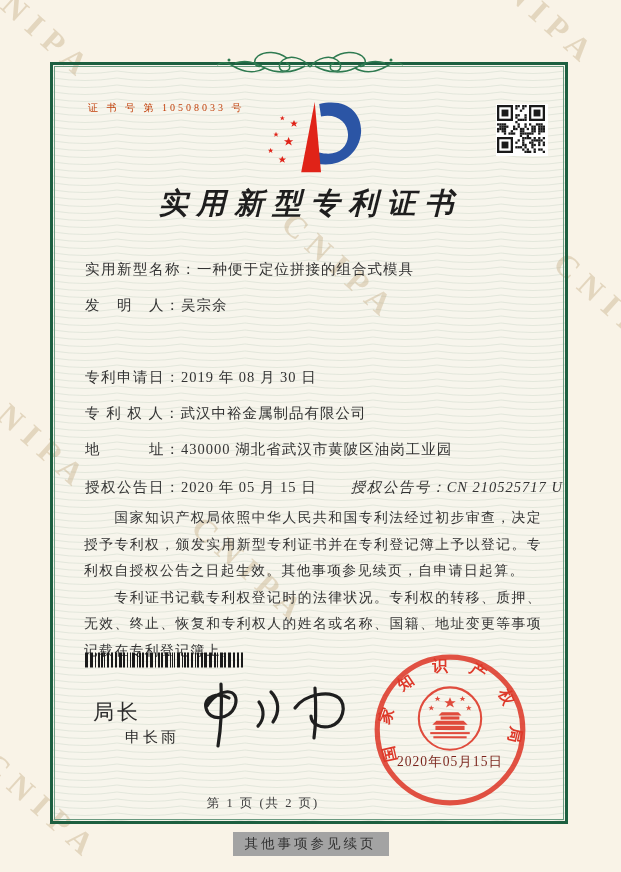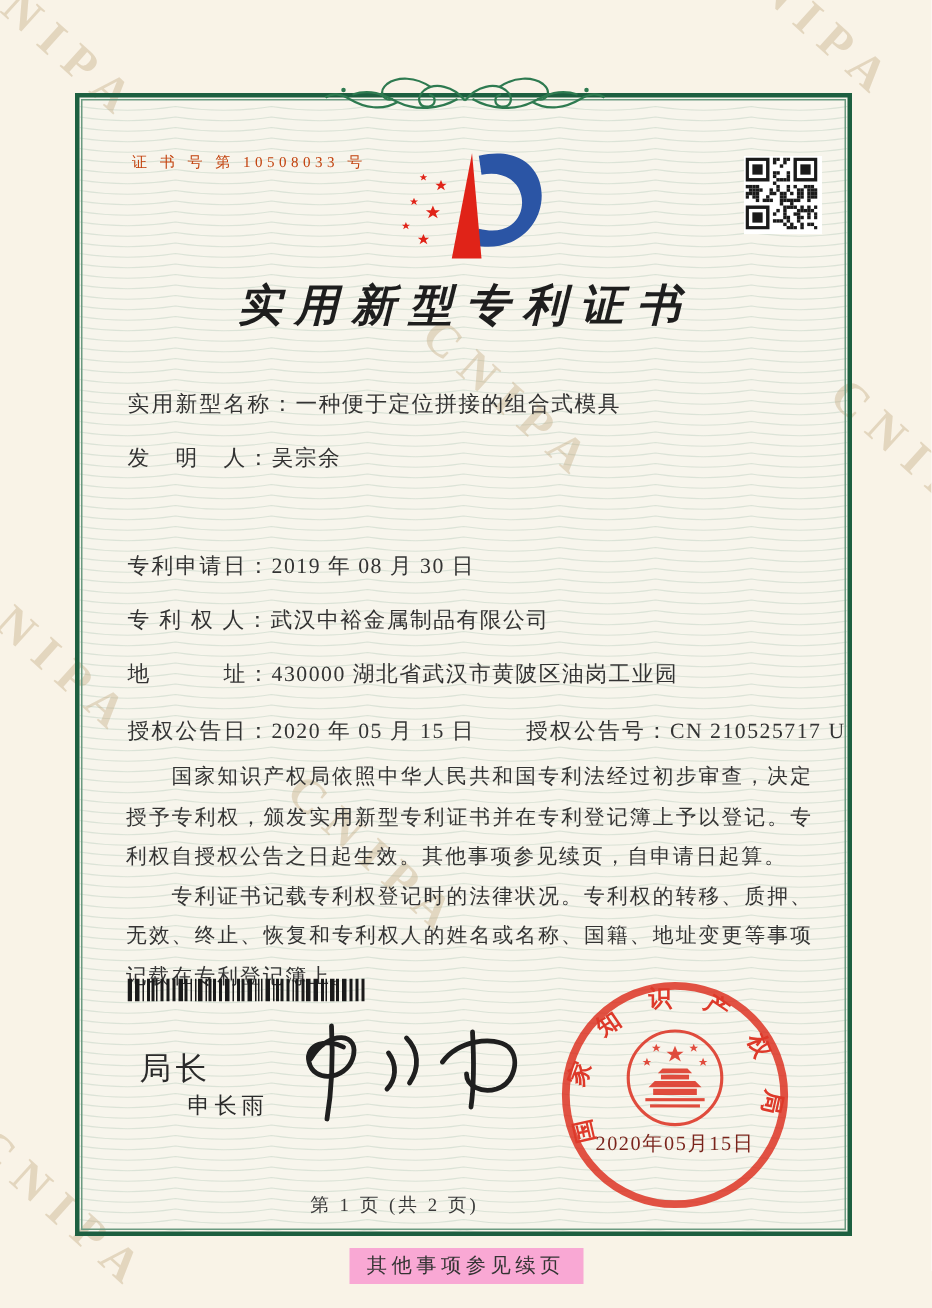--- a/index.html
+++ b/index.html
@@ -24,38 +24,38 @@
   
   .cert-no{position:absolute; left:88px; top:101px; font-size:10px; letter-spacing:3px; color:#c2410c;}
   .logo{position:absolute; left:258px; top:97px; width:108px; height:84px;}
   .qr{position:absolute; left:496px; top:104px; width:50px; height:50px; background:#fff; padding:1px;}
   .title{position:absolute; left:0; top:184px; width:621px; text-align:center;
     font-size:29px; font-weight:bold; letter-spacing:9px; color:#1e1e1e;font-style:italic;}
   
   .row{position:absolute; left:85px; font-size:14.5px; letter-spacing:1px; white-space:nowrap; color:#333;}
   .row .lbl{letter-spacing:1.5px;}
   .row2{display:flex;}
-  .row2 .pair2{margin-left:34px;}
+  .row2 .pair2{margin-left:34px;font-style:italic;}
   
   .body-text{position:absolute; left:84px; top:505px; width:458px;
     font-size:13.8px; line-height:26.5px; letter-spacing:1.4px;
     text-align:justify; color:#333;}
   .body-text p{margin:0; text-indent:2.2em;}
   
   .barcode{position:absolute; left:85px; top:652px; width:160px; height:16px;}
   
   .signer-title{position:absolute; left:93px; top:698px; font-size:21px; letter-spacing:3px;}
   .signer-name{position:absolute; left:93px; top:728px; font-size:15px; letter-spacing:3px;margin-left:32px;}
   .signature{position:absolute; left:183px; top:676px; width:165px; height:78px;}
   
   .seal{position:absolute; left:372px; top:652px; width:156px; height:156px; opacity:0.92;}
   
   .page-info{position:absolute; left:0; top:795px; width:526px; text-align:center; font-size:12.5px; letter-spacing:2px; color:#3a3a3a;}
   .continuation{position:absolute; left:0; top:832px; width:621px; text-align:center;}
-  .continuation span{display:inline-block; background:#f9a8d4; padding:3px 12px; font-size:13.5px; letter-spacing:3px; color:#333;}
+  .continuation span{display:inline-block; background:#a3a3a3; padding:3px 12px; font-size:13.5px; letter-spacing:3px; color:#333;}
 </style>
 </head>
 <body>
 
 <div class="page">
 
   <div class="frame-bg">
     <svg width="512" height="756" viewBox="0 0 512 756">
       <path id="guill" d="M0 6 q32 5 64 0 q32 5 64 0 q32 5 64 0 q32 5 64 0 q32 5 64 0 q32 5 64 0 q32 5 64 0 q32 5 64 0M0 13 q32 5 64 0 q32 5 64 0 q32 5 64 0 q32 5 64 0 q32 5 64 0 q32 5 64 0 q32 5 64 0 q32 5 64 0M0 20 q32 5 64 0 q32 5 64 0 q32 5 64 0 q32 5 64 0 q32 5 64 0 q32 5 64 0 q32 5 64 0 q32 5 64 0M0 27 q32 5 64 0 q32 5 64 0 q32 5 64 0 q32 5 64 0 q32 5 64 0 q32 5 64 0 q32 5 64 0 q32 5 64 0M0 34 q32 5 64 0 q32 5 64 0 q32 5 64 0 q32 5 64 0 q32 5 64 0 q32 5 64 0 q32 5 64 0 q32 5 64 0M0 41 q32 5 64 0 q32 5 64 0 q32 5 64 0 q32 5 64 0 q32 5 64 0 q32 5 64 0 q32 5 64 0 q32 5 64 0M0 48 q32 5 64 0 q32 5 64 0 q32 5 64 0 q32 5 64 0 q32 5 64 0 q32 5 64 0 q32 5 64 0 q32 5 64 0M0 55 q32 5 64 0 q32 5 64 0 q32 5 64 0 q32 5 64 0 q32 5 64 0 q32 5 64 0 q32 5 64 0 q32 5 64 0M0 62 q32 5 64 0 q32 5 64 0 q32 5 64 0 q32 5 64 0 q32 5 64 0 q32 5 64 0 q32 5 64 0 q32 5 64 0M0 69 q32 5 64 0 q32 5 64 0 q32 5 64 0 q32 5 64 0 q32 5 64 0 q32 5 64 0 q32 5 64 0 q32 5 64 0M0 76 q32 5 64 0 q32 5 64 0 q32 5 64 0 q32 5 64 0 q32 5 64 0 q32 5 64 0 q32 5 64 0 q32 5 64 0M0 83 q32 5 64 0 q32 5 64 0 q32 5 64 0 q32 5 64 0 q32 5 64 0 q32 5 64 0 q32 5 64 0 q32 5 64 0M0 90 q32 5 64 0 q32 5 64 0 q32 5 64 0 q32 5 64 0 q32 5 64 0 q32 5 64 0 q32 5 64 0 q32 5 64 0M0 97 q32 5 64 0 q32 5 64 0 q32 5 64 0 q32 5 64 0 q32 5 64 0 q32 5 64 0 q32 5 64 0 q32 5 64 0M0 104 q32 5 64 0 q32 5 64 0 q32 5 64 0 q32 5 64 0 q32 5 64 0 q32 5 64 0 q32 5 64 0 q32 5 64 0M0 111 q32 5 64 0 q32 5 64 0 q32 5 64 0 q32 5 64 0 q32 5 64 0 q32 5 64 0 q32 5 64 0 q32 5 64 0M0 118 q32 5 64 0 q32 5 64 0 q32 5 64 0 q32 5 64 0 q32 5 64 0 q32 5 64 0 q32 5 64 0 q32 5 64 0M0 125 q32 5 64 0 q32 5 64 0 q32 5 64 0 q32 5 64 0 q32 5 64 0 q32 5 64 0 q32 5 64 0 q32 5 64 0M0 132 q32 5 64 0 q32 5 64 0 q32 5 64 0 q32 5 64 0 q32 5 64 0 q32 5 64 0 q32 5 64 0 q32 5 64 0M0 139 q32 5 64 0 q32 5 64 0 q32 5 64 0 q32 5 64 0 q32 5 64 0 q32 5 64 0 q32 5 64 0 q32 5 64 0M0 146 q32 5 64 0 q32 5 64 0 q32 5 64 0 q32 5 64 0 q32 5 64 0 q32 5 64 0 q32 5 64 0 q32 5 64 0M0 153 q32 5 64 0 q32 5 64 0 q32 5 64 0 q32 5 64 0 q32 5 64 0 q32 5 64 0 q32 5 64 0 q32 5 64 0M0 160 q32 5 64 0 q32 5 64 0 q32 5 64 0 q32 5 64 0 q32 5 64 0 q32 5 64 0 q32 5 64 0 q32 5 64 0M0 167 q32 5 64 0 q32 5 64 0 q32 5 64 0 q32 5 64 0 q32 5 64 0 q32 5 64 0 q32 5 64 0 q32 5 64 0M0 174 q32 5 64 0 q32 5 64 0 q32 5 64 0 q32 5 64 0 q32 5 64 0 q32 5 64 0 q32 5 64 0 q32 5 64 0M0 181 q32 5 64 0 q32 5 64 0 q32 5 64 0 q32 5 64 0 q32 5 64 0 q32 5 64 0 q32 5 64 0 q32 5 64 0M0 188 q32 5 64 0 q32 5 64 0 q32 5 64 0 q32 5 64 0 q32 5 64 0 q32 5 64 0 q32 5 64 0 q32 5 64 0M0 195 q32 5 64 0 q32 5 64 0 q32 5 64 0 q32 5 64 0 q32 5 64 0 q32 5 64 0 q32 5 64 0 q32 5 64 0M0 202 q32 5 64 0 q32 5 64 0 q32 5 64 0 q32 5 64 0 q32 5 64 0 q32 5 64 0 q32 5 64 0 q32 5 64 0M0 209 q32 5 64 0 q32 5 64 0 q32 5 64 0 q32 5 64 0 q32 5 64 0 q32 5 64 0 q32 5 64 0 q32 5 64 0M0 216 q32 5 64 0 q32 5 64 0 q32 5 64 0 q32 5 64 0 q32 5 64 0 q32 5 64 0 q32 5 64 0 q32 5 64 0M0 223 q32 5 64 0 q32 5 64 0 q32 5 64 0 q32 5 64 0 q32 5 64 0 q32 5 64 0 q32 5 64 0 q32 5 64 0M0 230 q32 5 64 0 q32 5 64 0 q32 5 64 0 q32 5 64 0 q32 5 64 0 q32 5 64 0 q32 5 64 0 q32 5 64 0M0 237 q32 5 64 0 q32 5 64 0 q32 5 64 0 q32 5 64 0 q32 5 64 0 q32 5 64 0 q32 5 64 0 q32 5 64 0M0 244 q32 5 64 0 q32 5 64 0 q32 5 64 0 q32 5 64 0 q32 5 64 0 q32 5 64 0 q32 5 64 0 q32 5 64 0M0 251 q32 5 64 0 q32 5 64 0 q32 5 64 0 q32 5 64 0 q32 5 64 0 q32 5 64 0 q32 5 64 0 q32 5 64 0M0 258 q32 5 64 0 q32 5 64 0 q32 5 64 0 q32 5 64 0 q32 5 64 0 q32 5 64 0 q32 5 64 0 q32 5 64 0M0 265 q32 5 64 0 q32 5 64 0 q32 5 64 0 q32 5 64 0 q32 5 64 0 q32 5 64 0 q32 5 64 0 q32 5 64 0M0 272 q32 5 64 0 q32 5 64 0 q32 5 64 0 q32 5 64 0 q32 5 64 0 q32 5 64 0 q32 5 64 0 q32 5 64 0M0 279 q32 5 64 0 q32 5 64 0 q32 5 64 0 q32 5 64 0 q32 5 64 0 q32 5 64 0 q32 5 64 0 q32 5 64 0M0 286 q32 5 64 0 q32 5 64 0 q32 5 64 0 q32 5 64 0 q32 5 64 0 q32 5 64 0 q32 5 64 0 q32 5 64 0M0 293 q32 5 64 0 q32 5 64 0 q32 5 64 0 q32 5 64 0 q32 5 64 0 q32 5 64 0 q32 5 64 0 q32 5 64 0M0 300 q32 5 64 0 q32 5 64 0 q32 5 64 0 q32 5 64 0 q32 5 64 0 q32 5 64 0 q32 5 64 0 q32 5 64 0M0 307 q32 5 64 0 q32 5 64 0 q32 5 64 0 q32 5 64 0 q32 5 64 0 q32 5 64 0 q32 5 64 0 q32 5 64 0M0 314 q32 5 64 0 q32 5 64 0 q32 5 64 0 q32 5 64 0 q32 5 64 0 q32 5 64 0 q32 5 64 0 q32 5 64 0M0 321 q32 5 64 0 q32 5 64 0 q32 5 64 0 q32 5 64 0 q32 5 64 0 q32 5 64 0 q32 5 64 0 q32 5 64 0M0 328 q32 5 64 0 q32 5 64 0 q32 5 64 0 q32 5 64 0 q32 5 64 0 q32 5 64 0 q32 5 64 0 q32 5 64 0M0 335 q32 5 64 0 q32 5 64 0 q32 5 64 0 q32 5 64 0 q32 5 64 0 q32 5 64 0 q32 5 64 0 q32 5 64 0M0 342 q32 5 64 0 q32 5 64 0 q32 5 64 0 q32 5 64 0 q32 5 64 0 q32 5 64 0 q32 5 64 0 q32 5 64 0M0 349 q32 5 64 0 q32 5 64 0 q32 5 64 0 q32 5 64 0 q32 5 64 0 q32 5 64 0 q32 5 64 0 q32 5 64 0M0 356 q32 5 64 0 q32 5 64 0 q32 5 64 0 q32 5 64 0 q32 5 64 0 q32 5 64 0 q32 5 64 0 q32 5 64 0M0 363 q32 5 64 0 q32 5 64 0 q32 5 64 0 q32 5 64 0 q32 5 64 0 q32 5 64 0 q32 5 64 0 q32 5 64 0M0 370 q32 5 64 0 q32 5 64 0 q32 5 64 0 q32 5 64 0 q32 5 64 0 q32 5 64 0 q32 5 64 0 q32 5 64 0M0 377 q32 5 64 0 q32 5 64 0 q32 5 64 0 q32 5 64 0 q32 5 64 0 q32 5 64 0 q32 5 64 0 q32 5 64 0M0 384 q32 5 64 0 q32 5 64 0 q32 5 64 0 q32 5 64 0 q32 5 64 0 q32 5 64 0 q32 5 64 0 q32 5 64 0M0 391 q32 5 64 0 q32 5 64 0 q32 5 64 0 q32 5 64 0 q32 5 64 0 q32 5 64 0 q32 5 64 0 q32 5 64 0M0 398 q32 5 64 0 q32 5 64 0 q32 5 64 0 q32 5 64 0 q32 5 64 0 q32 5 64 0 q32 5 64 0 q32 5 64 0M0 405 q32 5 64 0 q32 5 64 0 q32 5 64 0 q32 5 64 0 q32 5 64 0 q32 5 64 0 q32 5 64 0 q32 5 64 0M0 412 q32 5 64 0 q32 5 64 0 q32 5 64 0 q32 5 64 0 q32 5 64 0 q32 5 64 0 q32 5 64 0 q32 5 64 0M0 419 q32 5 64 0 q32 5 64 0 q32 5 64 0 q32 5 64 0 q32 5 64 0 q32 5 64 0 q32 5 64 0 q32 5 64 0M0 426 q32 5 64 0 q32 5 64 0 q32 5 64 0 q32 5 64 0 q32 5 64 0 q32 5 64 0 q32 5 64 0 q32 5 64 0M0 433 q32 5 64 0 q32 5 64 0 q32 5 64 0 q32 5 64 0 q32 5 64 0 q32 5 64 0 q32 5 64 0 q32 5 64 0M0 440 q32 5 64 0 q32 5 64 0 q32 5 64 0 q32 5 64 0 q32 5 64 0 q32 5 64 0 q32 5 64 0 q32 5 64 0M0 447 q32 5 64 0 q32 5 64 0 q32 5 64 0 q32 5 64 0 q32 5 64 0 q32 5 64 0 q32 5 64 0 q32 5 64 0M0 454 q32 5 64 0 q32 5 64 0 q32 5 64 0 q32 5 64 0 q32 5 64 0 q32 5 64 0 q32 5 64 0 q32 5 64 0M0 461 q32 5 64 0 q32 5 64 0 q32 5 64 0 q32 5 64 0 q32 5 64 0 q32 5 64 0 q32 5 64 0 q32 5 64 0M0 468 q32 5 64 0 q32 5 64 0 q32 5 64 0 q32 5 64 0 q32 5 64 0 q32 5 64 0 q32 5 64 0 q32 5 64 0M0 475 q32 5 64 0 q32 5 64 0 q32 5 64 0 q32 5 64 0 q32 5 64 0 q32 5 64 0 q32 5 64 0 q32 5 64 0M0 482 q32 5 64 0 q32 5 64 0 q32 5 64 0 q32 5 64 0 q32 5 64 0 q32 5 64 0 q32 5 64 0 q32 5 64 0M0 489 q32 5 64 0 q32 5 64 0 q32 5 64 0 q32 5 64 0 q32 5 64 0 q32 5 64 0 q32 5 64 0 q32 5 64 0M0 496 q32 5 64 0 q32 5 64 0 q32 5 64 0 q32 5 64 0 q32 5 64 0 q32 5 64 0 q32 5 64 0 q32 5 64 0M0 503 q32 5 64 0 q32 5 64 0 q32 5 64 0 q32 5 64 0 q32 5 64 0 q32 5 64 0 q32 5 64 0 q32 5 64 0M0 510 q32 5 64 0 q32 5 64 0 q32 5 64 0 q32 5 64 0 q32 5 64 0 q32 5 64 0 q32 5 64 0 q32 5 64 0M0 517 q32 5 64 0 q32 5 64 0 q32 5 64 0 q32 5 64 0 q32 5 64 0 q32 5 64 0 q32 5 64 0 q32 5 64 0M0 524 q32 5 64 0 q32 5 64 0 q32 5 64 0 q32 5 64 0 q32 5 64 0 q32 5 64 0 q32 5 64 0 q32 5 64 0M0 531 q32 5 64 0 q32 5 64 0 q32 5 64 0 q32 5 64 0 q32 5 64 0 q32 5 64 0 q32 5 64 0 q32 5 64 0M0 538 q32 5 64 0 q32 5 64 0 q32 5 64 0 q32 5 64 0 q32 5 64 0 q32 5 64 0 q32 5 64 0 q32 5 64 0M0 545 q32 5 64 0 q32 5 64 0 q32 5 64 0 q32 5 64 0 q32 5 64 0 q32 5 64 0 q32 5 64 0 q32 5 64 0M0 552 q32 5 64 0 q32 5 64 0 q32 5 64 0 q32 5 64 0 q32 5 64 0 q32 5 64 0 q32 5 64 0 q32 5 64 0M0 559 q32 5 64 0 q32 5 64 0 q32 5 64 0 q32 5 64 0 q32 5 64 0 q32 5 64 0 q32 5 64 0 q32 5 64 0M0 566 q32 5 64 0 q32 5 64 0 q32 5 64 0 q32 5 64 0 q32 5 64 0 q32 5 64 0 q32 5 64 0 q32 5 64 0M0 573 q32 5 64 0 q32 5 64 0 q32 5 64 0 q32 5 64 0 q32 5 64 0 q32 5 64 0 q32 5 64 0 q32 5 64 0M0 580 q32 5 64 0 q32 5 64 0 q32 5 64 0 q32 5 64 0 q32 5 64 0 q32 5 64 0 q32 5 64 0 q32 5 64 0M0 587 q32 5 64 0 q32 5 64 0 q32 5 64 0 q32 5 64 0 q32 5 64 0 q32 5 64 0 q32 5 64 0 q32 5 64 0M0 594 q32 5 64 0 q32 5 64 0 q32 5 64 0 q32 5 64 0 q32 5 64 0 q32 5 64 0 q32 5 64 0 q32 5 64 0M0 601 q32 5 64 0 q32 5 64 0 q32 5 64 0 q32 5 64 0 q32 5 64 0 q32 5 64 0 q32 5 64 0 q32 5 64 0M0 608 q32 5 64 0 q32 5 64 0 q32 5 64 0 q32 5 64 0 q32 5 64 0 q32 5 64 0 q32 5 64 0 q32 5 64 0M0 615 q32 5 64 0 q32 5 64 0 q32 5 64 0 q32 5 64 0 q32 5 64 0 q32 5 64 0 q32 5 64 0 q32 5 64 0M0 622 q32 5 64 0 q32 5 64 0 q32 5 64 0 q32 5 64 0 q32 5 64 0 q32 5 64 0 q32 5 64 0 q32 5 64 0M0 629 q32 5 64 0 q32 5 64 0 q32 5 64 0 q32 5 64 0 q32 5 64 0 q32 5 64 0 q32 5 64 0 q32 5 64 0M0 636 q32 5 64 0 q32 5 64 0 q32 5 64 0 q32 5 64 0 q32 5 64 0 q32 5 64 0 q32 5 64 0 q32 5 64 0M0 643 q32 5 64 0 q32 5 64 0 q32 5 64 0 q32 5 64 0 q32 5 64 0 q32 5 64 0 q32 5 64 0 q32 5 64 0M0 650 q32 5 64 0 q32 5 64 0 q32 5 64 0 q32 5 64 0 q32 5 64 0 q32 5 64 0 q32 5 64 0 q32 5 64 0M0 657 q32 5 64 0 q32 5 64 0 q32 5 64 0 q32 5 64 0 q32 5 64 0 q32 5 64 0 q32 5 64 0 q32 5 64 0M0 664 q32 5 64 0 q32 5 64 0 q32 5 64 0 q32 5 64 0 q32 5 64 0 q32 5 64 0 q32 5 64 0 q32 5 64 0M0 671 q32 5 64 0 q32 5 64 0 q32 5 64 0 q32 5 64 0 q32 5 64 0 q32 5 64 0 q32 5 64 0 q32 5 64 0M0 678 q32 5 64 0 q32 5 64 0 q32 5 64 0 q32 5 64 0 q32 5 64 0 q32 5 64 0 q32 5 64 0 q32 5 64 0M0 685 q32 5 64 0 q32 5 64 0 q32 5 64 0 q32 5 64 0 q32 5 64 0 q32 5 64 0 q32 5 64 0 q32 5 64 0M0 692 q32 5 64 0 q32 5 64 0 q32 5 64 0 q32 5 64 0 q32 5 64 0 q32 5 64 0 q32 5 64 0 q32 5 64 0M0 699 q32 5 64 0 q32 5 64 0 q32 5 64 0 q32 5 64 0 q32 5 64 0 q32 5 64 0 q32 5 64 0 q32 5 64 0M0 706 q32 5 64 0 q32 5 64 0 q32 5 64 0 q32 5 64 0 q32 5 64 0 q32 5 64 0 q32 5 64 0 q32 5 64 0M0 713 q32 5 64 0 q32 5 64 0 q32 5 64 0 q32 5 64 0 q32 5 64 0 q32 5 64 0 q32 5 64 0 q32 5 64 0M0 720 q32 5 64 0 q32 5 64 0 q32 5 64 0 q32 5 64 0 q32 5 64 0 q32 5 64 0 q32 5 64 0 q32 5 64 0M0 727 q32 5 64 0 q32 5 64 0 q32 5 64 0 q32 5 64 0 q32 5 64 0 q32 5 64 0 q32 5 64 0 q32 5 64 0M0 734 q32 5 64 0 q32 5 64 0 q32 5 64 0 q32 5 64 0 q32 5 64 0 q32 5 64 0 q32 5 64 0 q32 5 64 0M0 741 q32 5 64 0 q32 5 64 0 q32 5 64 0 q32 5 64 0 q32 5 64 0 q32 5 64 0 q32 5 64 0 q32 5 64 0M0 748 q32 5 64 0 q32 5 64 0 q32 5 64 0 q32 5 64 0 q32 5 64 0 q32 5 64 0 q32 5 64 0 q32 5 64 0M0 755 q32 5 64 0 q32 5 64 0 q32 5 64 0 q32 5 64 0 q32 5 64 0 q32 5 64 0 q32 5 64 0 q32 5 64 0" fill="none" stroke="rgba(125,165,140,0.22)" stroke-width="0.8"></path>
     </svg>

